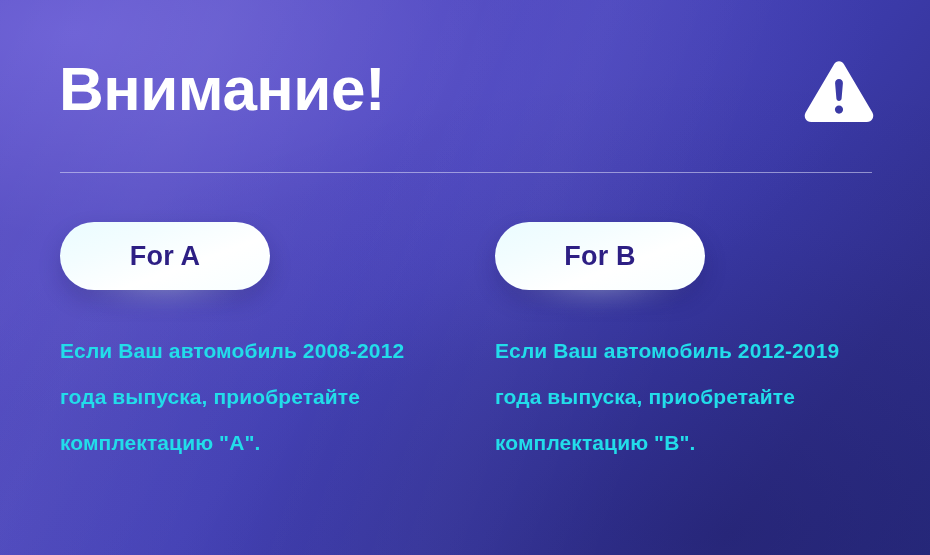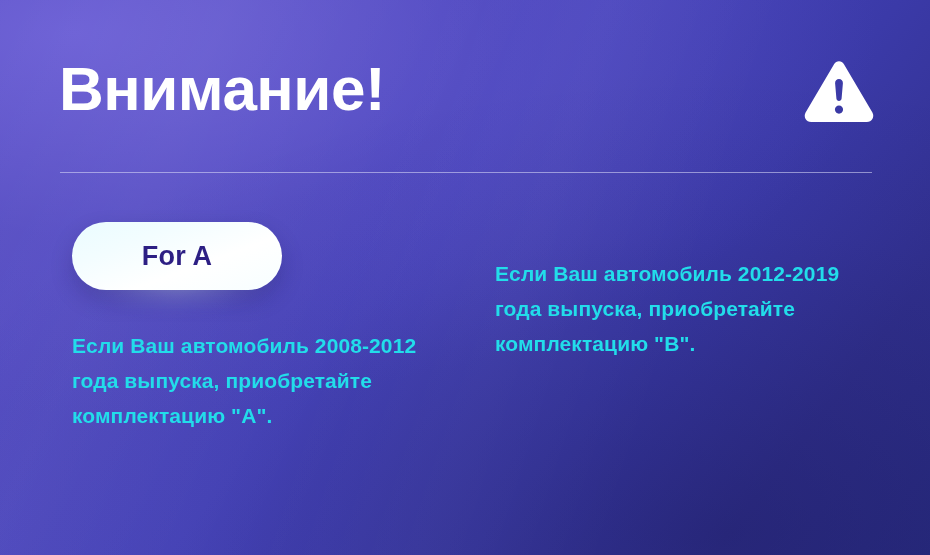--- a/index.html
+++ b/index.html
@@ -91,21 +91,21 @@
     height: 1px;
     background: rgba(222, 222, 250, 0.55);
   }
 
   
   .col {
     position: absolute;
     top: 218px;
     width: 400px;
   }
-  .col-a { left: 72px; }
+  .col-a { left: 60px; }
   .col-b { left: 495px; }
 
   .pill-wrap {
     position: relative;
     width: 210px;
     height: 72px;
   }
   .pill-glow {
     position: absolute;
     left: 8px;
@@ -138,21 +138,21 @@
     letter-spacing: 0.2px;
     line-height: 1;
   }
 
   .desc {
     margin: 0;
     padding-top: 38px;
     width: 385px;
     font-size: 21px;
     font-weight: bold;
-    line-height: 35px;
+    line-height: 46px;
     color: #22ddea;
     letter-spacing: 0.1px;
   }
 </style>
 </head>
 <body>
 
 <div class="banner">
 
   <div class="sheen-a"></div>
@@ -177,17 +177,23 @@
       <div class="pill-wrap">
         <div class="pill-glow"></div>
         <div class="pill">
           <span class="pill-label">For A</span>
         </div>
       </div>
       <p class="desc">Если Ваш автомобиль 2008-2012 года выпуска, приобретайте комплектацию "A".</p>
     </div>
 
     <div class="col col-b">
+      <div class="pill-wrap">
+        <div class="pill-glow"></div>
+        <div class="pill">
+          <span class="pill-label">For B</span>
+        </div>
+      </div>
       <p class="desc">Если Ваш автомобиль 2012-2019 года выпуска, приобретайте комплектацию "B".</p>
     </div>
 
   </div>
 </div>
 
 </body></html>

